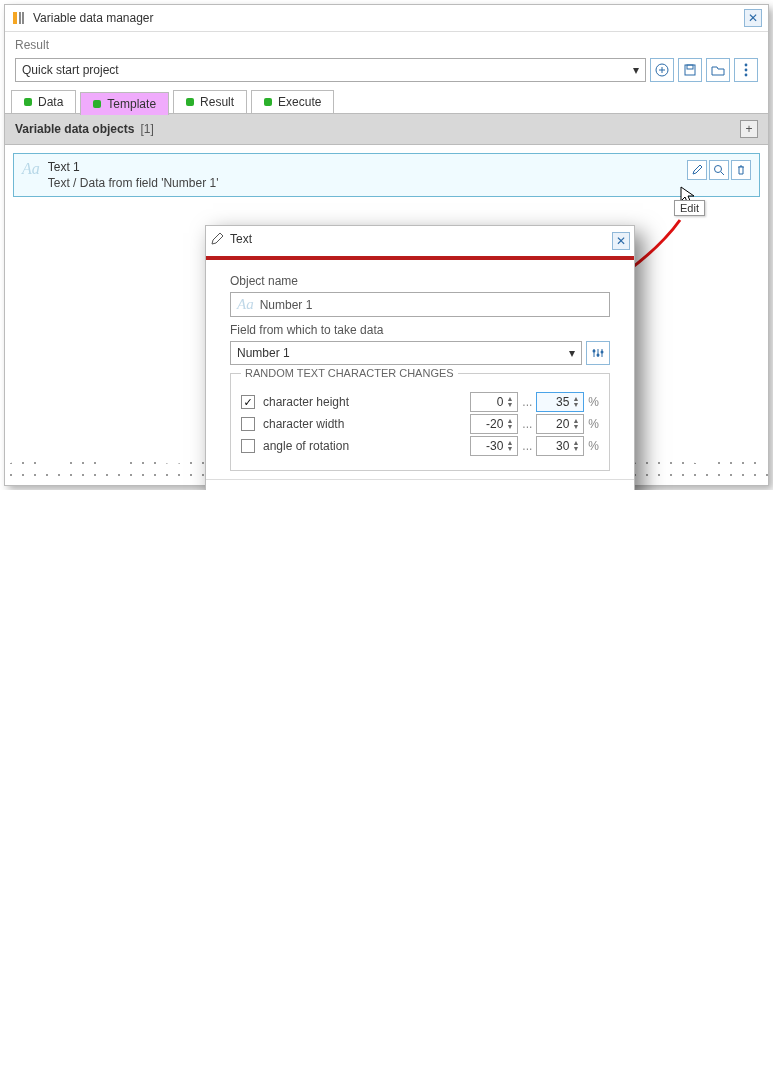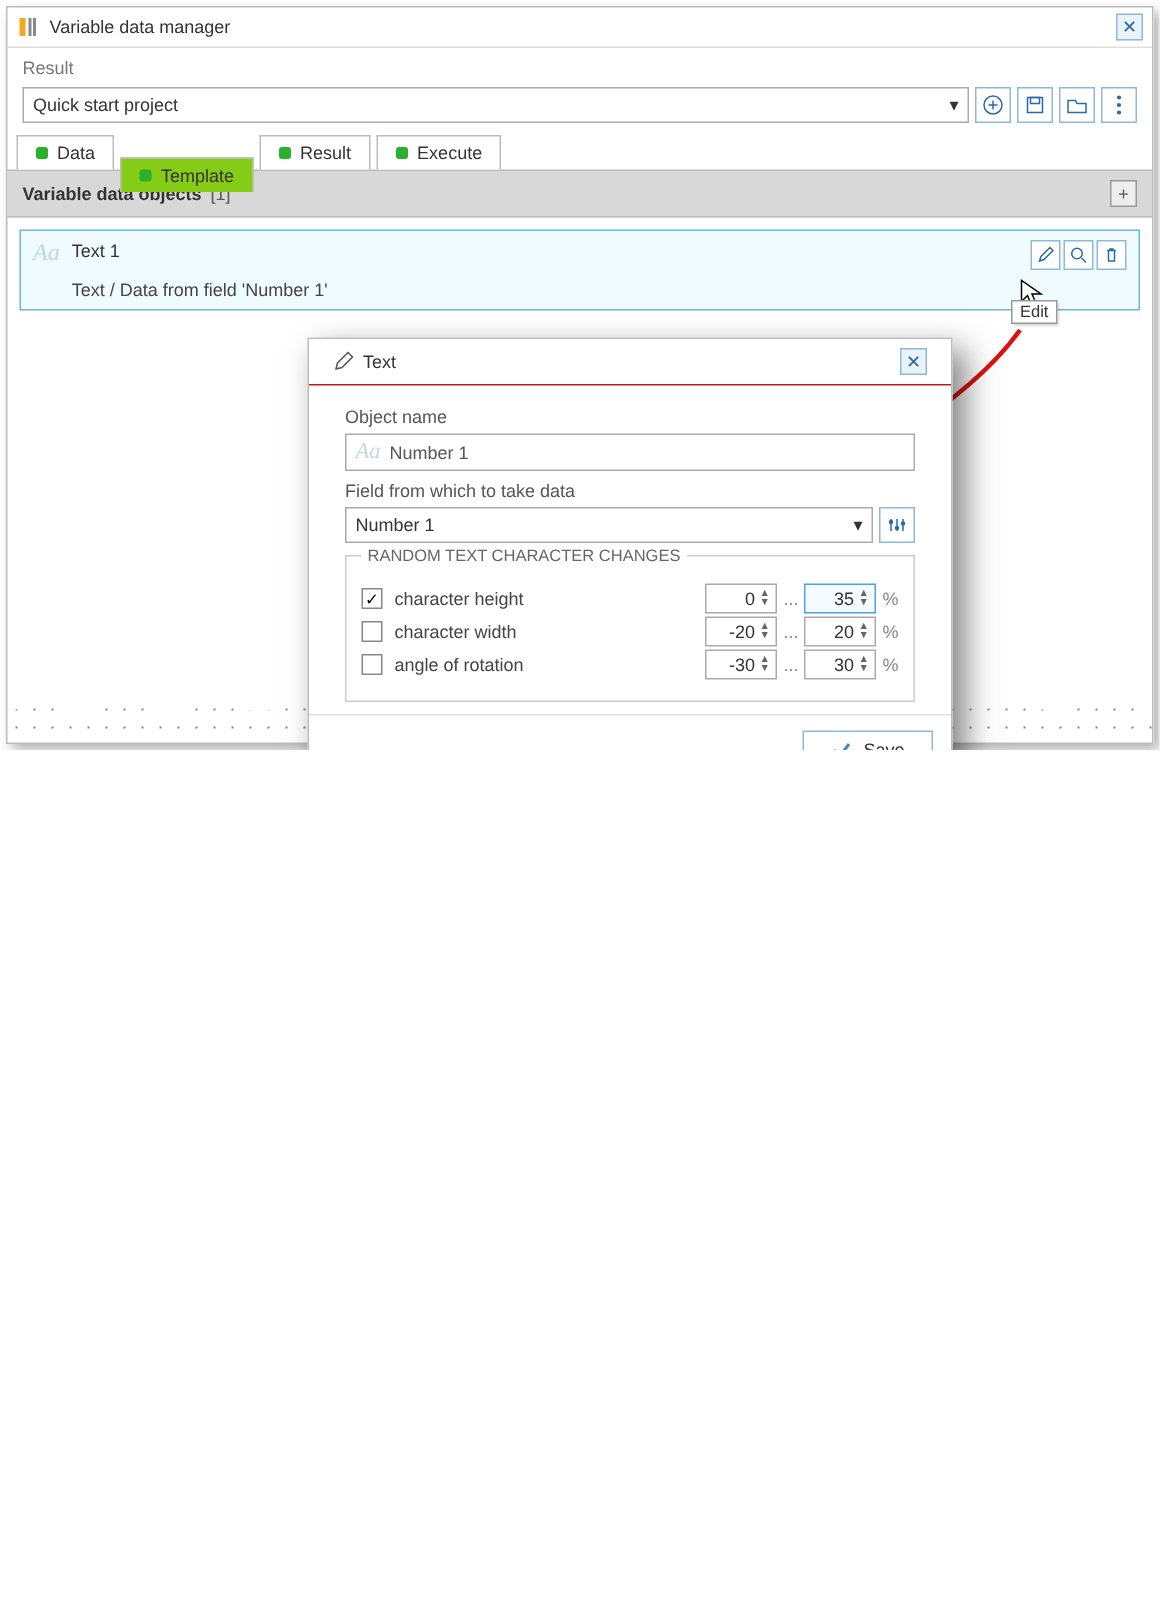--- a/index.html
+++ b/index.html
@@ -9,37 +9,37 @@
 .win-title svg{margin-right:6px}
 .win-title .t{flex:1;font-size:12px}
 .close-x{border:1px solid #90b8d8;background:#eaf2fa;width:18px;height:18px;display:flex;align-items:center;justify-content:center;color:#2a6aa8;cursor:pointer}
 .sect{padding:6px 10px}
 .small-grey{color:#777}
 .proj-row{display:flex;align-items:center;gap:4px;padding:0 10px 8px}
 .proj-select{flex:1;border:1px solid #aaa;padding:4px 6px;background:#fff;display:flex;align-items:center;justify-content:space-between}
 .icon-btn{width:24px;height:24px;border:1px solid #8eb9d9;background:#fff;display:flex;align-items:center;justify-content:center;cursor:pointer;color:#2a6aa8}
 .tabs{display:flex;border-bottom:1px solid #bbb;padding:0 6px}
 .tab{border:1px solid #bbb;border-bottom:none;padding:4px 12px;margin-right:4px;background:#fff;display:flex;align-items:center;gap:6px;cursor:pointer}
-.tab.active{background:#84cc16;position:relative;top:15px}
+.tab.active{background:#f0abfc;position:relative;top:2px}
 .dot{width:8px;height:8px;background:#2bb02b;border-radius:2px}
 .vdo-head{background:#d8d8d8;padding:6px 10px;display:flex;align-items:center;border-bottom:1px solid #bbb}
 .vdo-head .t{font-weight:bold}
 .vdo-head .cnt{margin-left:6px;color:#555}
 .vdo-head .plus{margin-left:auto;width:18px;height:18px;border:1px solid #999;background:#eee;display:flex;align-items:center;justify-content:center;color:#555}
 .item-row{margin:8px;border:1px solid #6fb8d4;background:#f0fbff;padding:6px 8px;display:flex;align-items:flex-start}
 .item-row .aa{font-family:Georgia,serif;color:#b8d8e8;font-size:16px;margin-right:8px;font-style:italic}
 .item-row .info{flex:1}
 .item-row .name{font-weight:normal}
-.item-row .sub{color:#444;margin-top:12px;font-size:12px}
+.item-row .sub{color:#444;margin-top:2px;font-size:12px}
 .item-actions{display:flex;gap:2px}
 .item-actions .ib{width:20px;height:20px;border:1px solid #8eb9d9;display:flex;align-items:center;justify-content:center;color:#2a6aa8;cursor:pointer;background:#fff}
 .tooltip{position:absolute;left:674px;top:200px;background:#fff;border:1px solid #999;padding:1px 5px;font-size:11px;box-shadow:1px 1px 2px rgba(0,0,0,.2)}
 .cursor{position:absolute;left:680px;top:186px}
 .popup{position:absolute;left:205px;top:225px;width:430px;background:#fff;border:1px solid #bbb;box-shadow:8px 8px 20px rgba(0,0,0,.5)}
-.popup-title{display:flex;align-items:center;padding:6px 16px;border-bottom:1px solid #b91c1c;gap:6px}
+.popup-title{display:flex;align-items:flex-start;padding:6px 4px;border-bottom:4px solid #b91c1c;gap:6px}
 .popup-title .t{flex:1}
 .popup-body{padding:8px 24px}
 .lbl{color:#555;margin:6px 0 4px}
 .name-inp{display:flex;align-items:center;border:1px solid #aaa;padding:3px 6px}
 .name-inp .aa{font-family:Georgia,serif;color:#c0d8e8;font-size:15px;margin-right:6px;font-style:italic}
 .name-inp input{border:none;flex:1;outline:none;color:#555}
 .field-row{display:flex;gap:4px}
 .field-row .sel{flex:1;border:1px solid #aaa;padding:4px 6px;display:flex;align-items:center;justify-content:space-between}
 .fieldset{border:1px solid #ccc;margin-top:8px;padding:8px 10px}
 .fieldset .leg{position:relative;top:-16px;background:#fff;display:inline-block;padding:0 4px;color:#666;font-size:11px}

